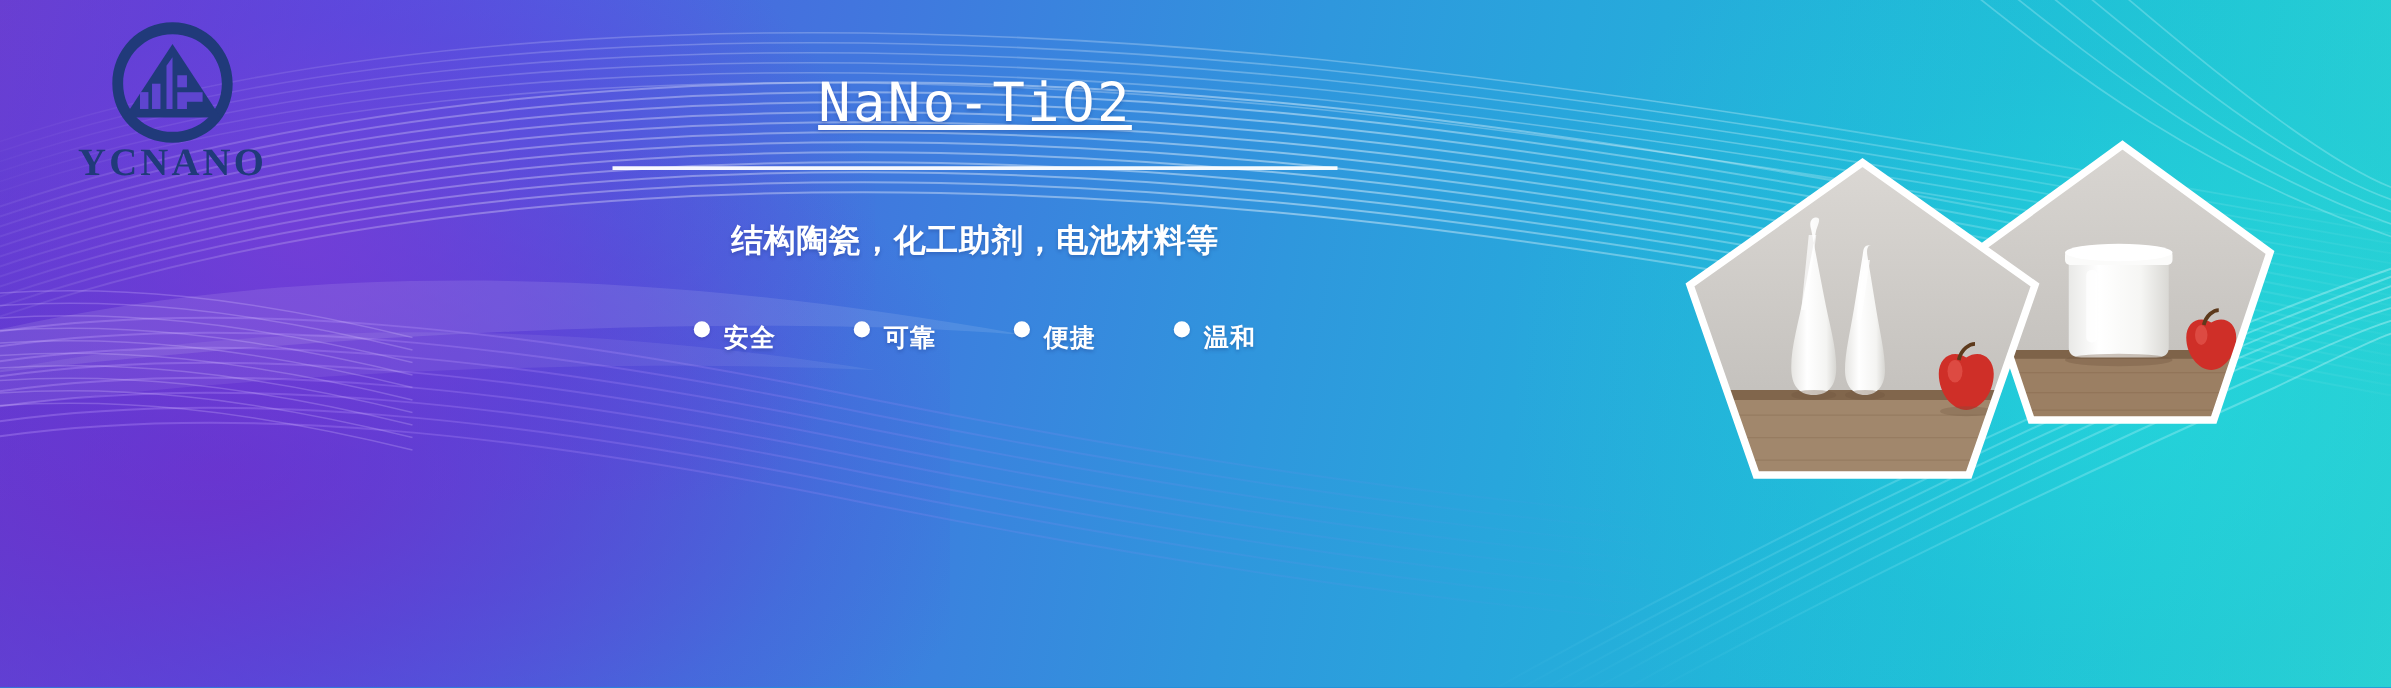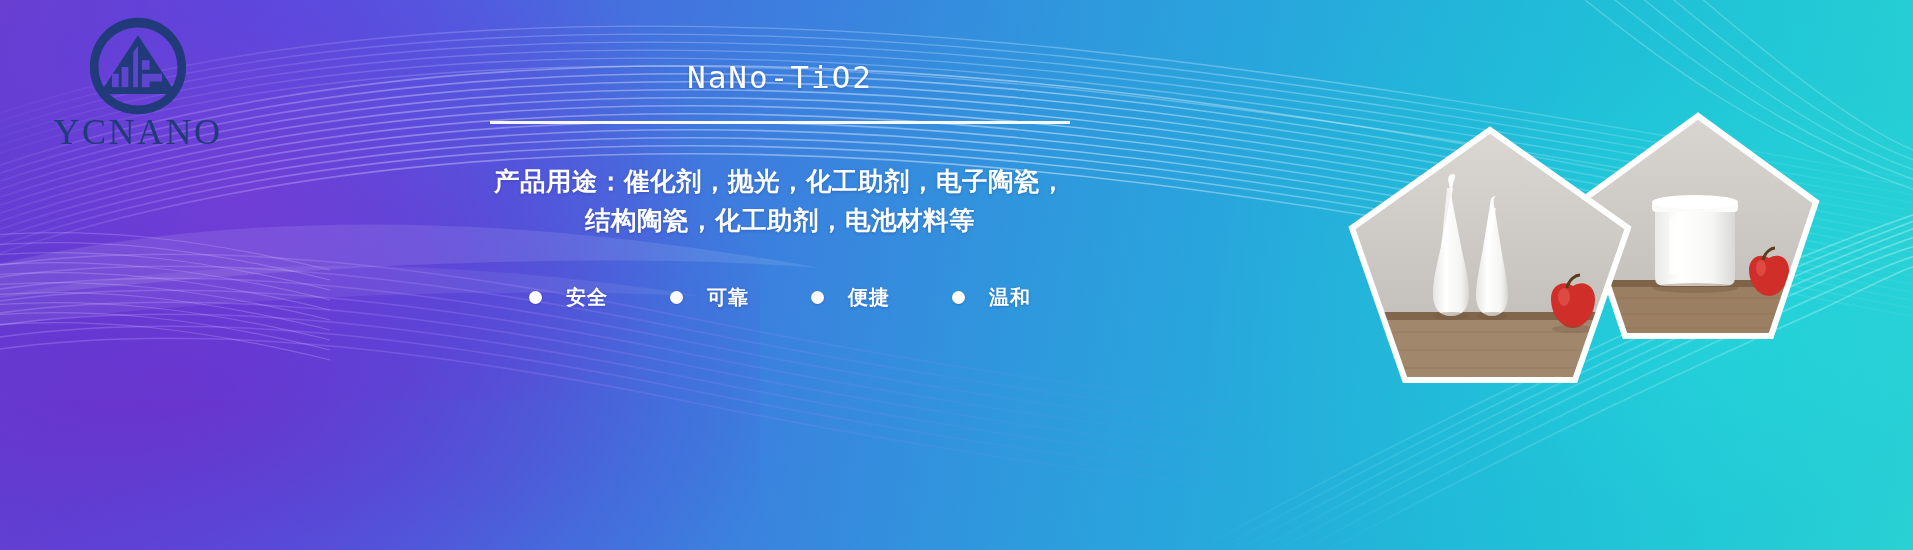--- a/index.html
+++ b/index.html
@@ -69,45 +69,46 @@
   
   #logo {
     position:absolute; left:48px; top:14px;
     width:180px; height:140px;
     z-index:6;
   }
   #logo .mark { width:118px; height:104px; margin:0 auto; display:block; }
   #logo .wordmark {
     text-align:center;
     font-family:"Liberation Serif", serif;
-    font-weight:400;
-    font-size:36px;
+    font-weight:700;
+    font-size:31px;
     letter-spacing:2.5px;
     color:#203a7a;
     margin-top:-4px;
     line-height:1;
   }
 
   
   #content {
     position:absolute;
     left:470px; top:62px;
     width:620px;
     z-index:5;
     text-align:center;
   }
   #title {
     font-family:"DejaVu Sans Mono", monospace;
-    font-size:31px;
+    font-size:43px;
     font-weight:400;
     color:#ffffff;
     letter-spacing:2px;
     line-height:1;
     padding-bottom:6px;
     text-shadow:0 1px 3px rgba(20,40,110,0.28);
+    text-decoration:underline;
   }
   #divider {
     width:580px; height:3px;
     margin:22px auto 0 auto;
     background:#ffffff;
     opacity:0.95;
   }
   #desc {
     margin-top:38px;
     font-family:"DejaVu Sans", sans-serif;
@@ -120,21 +121,21 @@
   }
   #desc .line { display:block; white-space:nowrap; }
 
   #features {
     margin-top:44px;
     display:flex;
     justify-content:center;
     gap:62px;
   }
   .feature {
-    display:flex; align-items:center; gap:24px;
+    display:flex; align-items:flex-start; gap:11px;
     font-family:"DejaVu Sans", sans-serif;
     font-weight:700;
     font-size:20px;
     color:#ffffff;
     letter-spacing:1px;
     white-space:nowrap;
     text-shadow:0 1px 3px rgba(20,40,110,0.30);
   }
   .feature .dot {
     width:13px; height:13px; border-radius:50%;
@@ -280,21 +281,20 @@
       </g>
     </svg>
     <div class="wordmark">YCNANO</div>
   </div>
 
   <div id="content">
     <div id="title">NaNo-TiO2</div>
     <div id="divider"></div>
 
     <div id="desc">
-      <span class="line">产品用途：催化剂，抛光，化工助剂，电子陶瓷，</span>
       <span class="line">结构陶瓷，化工助剂，电池材料等</span>
     </div>
 
     <div id="features">
       <div class="feature">
         <span class="dot"></span>
         <span>安全</span>
       </div>
       <div class="feature">
         <span class="dot"></span>

